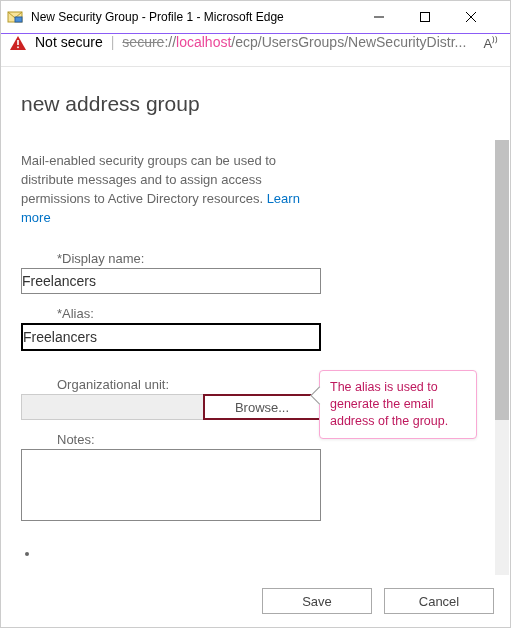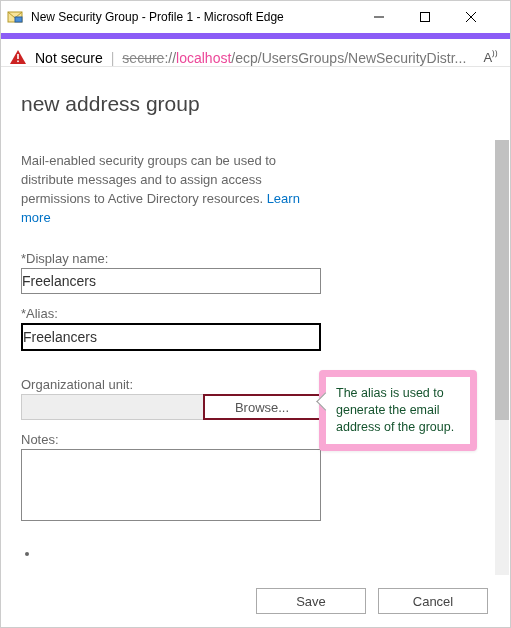--- a/index.html
+++ b/index.html
@@ -38,24 +38,24 @@
   .win-btn {
     width: 46px; height: 32px;
     display: inline-flex; align-items: center; justify-content: center;
     font-size: 10px; color: #000;
     cursor: default;
   }
   .win-btn svg { width: 10px; height: 10px; stroke: #000; fill: none; stroke-width: 1; }
   
   .addrbar {
     height: 34px;
-    border-top: 6px solid #8b5cf6;
+    border-top: 1px solid #8b5cf6;
     border-bottom: 1px solid #e5e5e5;
     display: flex;
-    align-items: flex-end;
+    align-items: flex-start;
     padding: 0 8px;
     gap: 8px;
     font-size: 14px;
     color: #333;
   }
   .warn-icon { width: 18px; height: 18px; }
   .not-secure { color: #000; font-size: 14px; }
   .addr-sep { color: #bbb; }
   .url { flex: 1; white-space: nowrap; overflow: hidden; text-overflow: ellipsis; font-size: 14px; }
   .url .strike { text-decoration: line-through; color: #888; }
@@ -97,20 +97,21 @@
     max-width: 310px;
     margin-bottom: 24px;
   }
   .intro a { color: #0072c6; text-decoration: none; }
   .form-row { margin-bottom: 12px; }
   .form-label {
     font-size: 13px;
     color: #666;
     margin-bottom: 2px;
     display: block;
+    margin-left: 36px;
   }
   .text-input, .textarea-input {
     width: 300px;
     border: 1px solid #888;
     padding: 4px 0;
     font-size: 14px;
     color: #333;
     background: #fff;
     font-family: inherit;
   }
@@ -136,25 +137,25 @@
   }
   .owners-row { margin-top: 22px; }
   .owners-list { margin-top: 2px; padding-left: 18px; font-size: 12px; color: #666;}
   .owners-list li { list-style: disc; height: 6px; }
   
   .callout {
     position: absolute;
     left: 318px; top: 302px;
     width: 158px;
     background: #fff;
-    border: 7px solid #f9a8d4;
+    border: 1px solid #f9a8d4;
     border-radius: 4px;
     padding: 8px 10px;
     font-size: 12.5px;
-    color: #14532d;
+    color: #be185d;
     line-height: 1.35;
     box-shadow: 0 1px 3px rgba(0,0,0,0.08);
   }
   .callout::before {
     content: "";
     position: absolute;
     left: -7px; top: 18px;
     width: 12px; height: 12px;
     background: #fff;
     border-left: 1px solid #999;
@@ -163,21 +164,21 @@
   }
   
   .footer {
     position: absolute;
     left: 0; right: 0; bottom: 0;
     height: 52px;
     display: flex;
     justify-content: flex-end;
     align-items: center;
     gap: 12px;
-    padding: 0 22px;
+    padding: 0 16px;
     background: #fff;
   }
   .footer button {
     width: 110px; height: 26px;
     background: #fff;
     border: 1px solid #aaa;
     color: #444;
     font-size: 13px;
     cursor: pointer;
     font-family: inherit;

